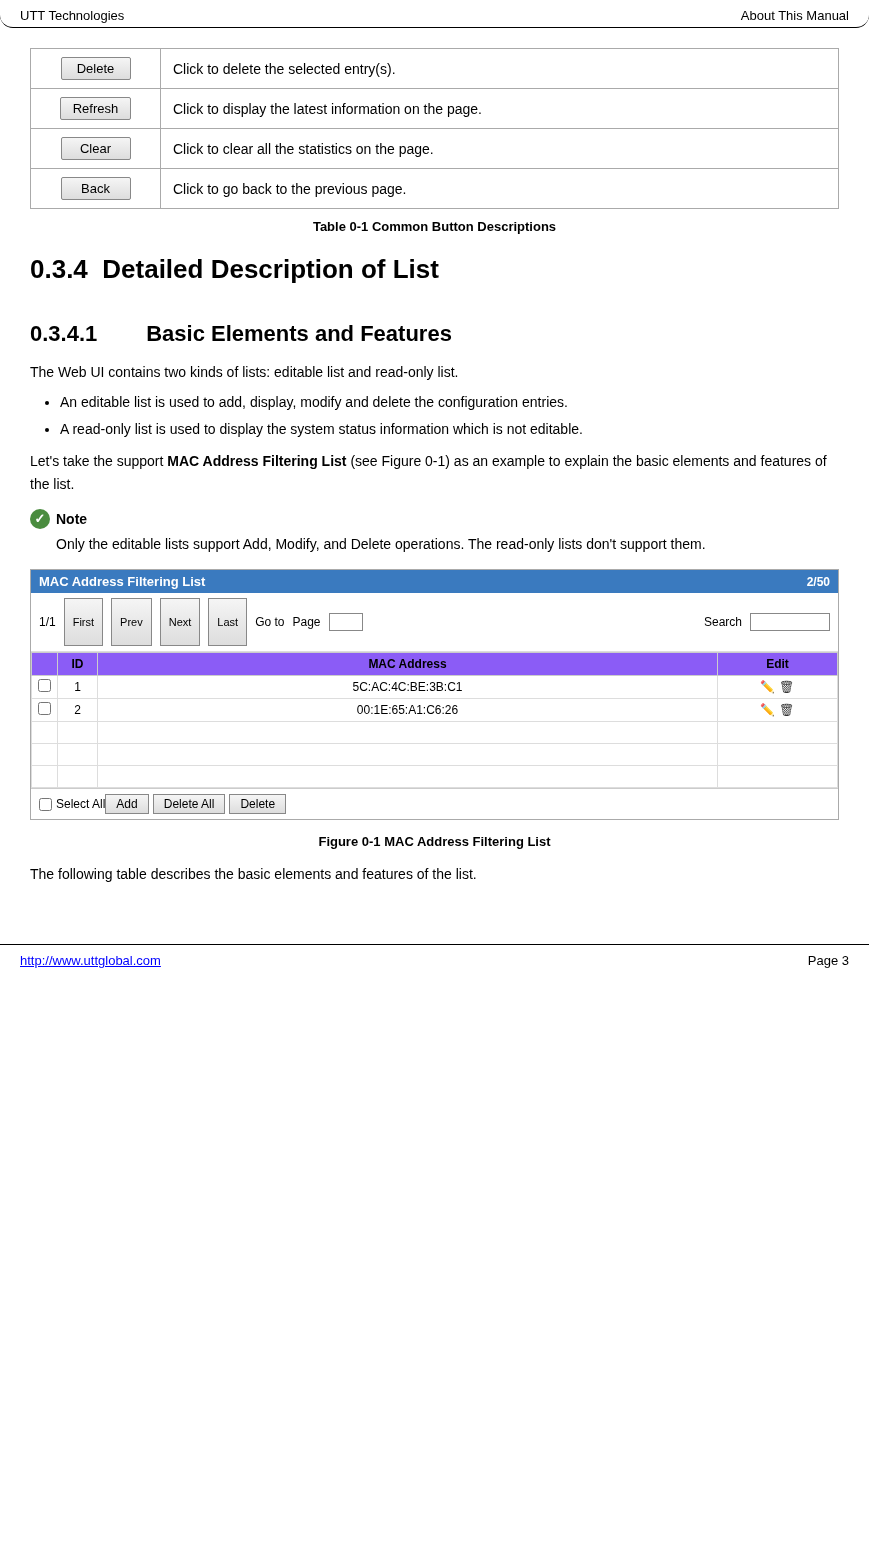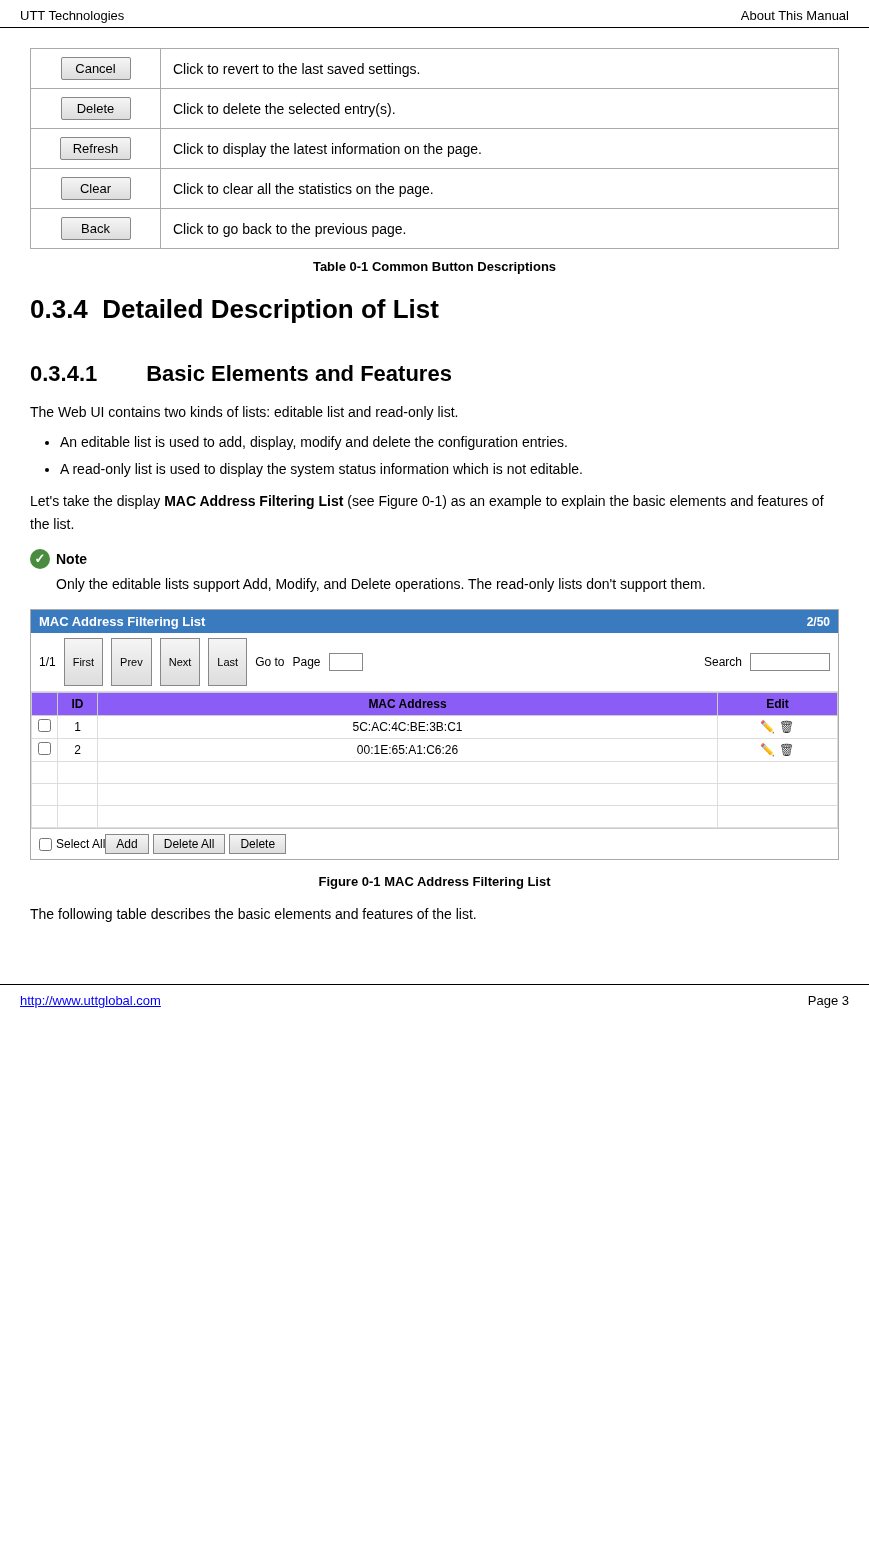--- a/index.html
+++ b/index.html
@@ -13,20 +13,21 @@
       padding: 0;
     }
 
     
     .page-header {
       display: flex;
       justify-content: space-between;
       padding: 8px 20px 4px 20px;
       border-bottom: 1px solid #000;
       font-size: 13px;
+      border-radius: 13px;
     }
 
     
     .content {
       padding: 10px 30px 20px 30px;
     }
 
     
     .button-table {
       width: 100%;
@@ -267,24 +268,20 @@
 
 <div class="page-header">
   <span>UTT Technologies</span>
   <span>About This Manual</span>
 </div>
 
 <div class="content">
 
   <table class="button-table">
     <tbody id="button-table-body">
-    <tr>
-          <td><button class="btn-sim">Cancel</button></td>
-          <td>Click to revert to the last saved settings.</td>
-        </tr>
         <tr>
           <td><button class="btn-sim">Delete</button></td>
           <td>Click to delete the selected entry(s).</td>
         </tr>
         <tr>
           <td><button class="btn-sim">Refresh</button></td>
           <td>Click to display the latest information on the page.</td>
         </tr>
         <tr>
           <td><button class="btn-sim">Clear</button></td>
@@ -308,21 +305,21 @@
   </div>
 
   <p class="body-text">The Web UI contains two kinds of lists: editable list and read-only list.</p>
 
   <ul class="bullet-list">
     <li>An editable list is used to add, display, modify and delete the configuration entries.</li>
     <li>A read-only list is used to display the system status information which is not editable.</li>
   </ul>
 
   <p class="body-text">
-    <span>Let's take the display </span><span class="bold-inline">MAC Address Filtering List</span><span> (see Figure 0-1) as an example to explain the basic elements and features of the list.</span>
+    <span>Let's take the support </span><span class="bold-inline">MAC Address Filtering List</span><span> (see Figure 0-1) as an example to explain the basic elements and features of the list.</span>
   </p>
 
   <div class="note-box">
     <div class="note-header">
       <span class="note-icon">✓</span>
       <span>Note</span>
     </div>
     <div class="note-text">Only the editable lists support Add, Modify, and Delete operations. The read-only lists don't support them.</div>
   </div>
 

